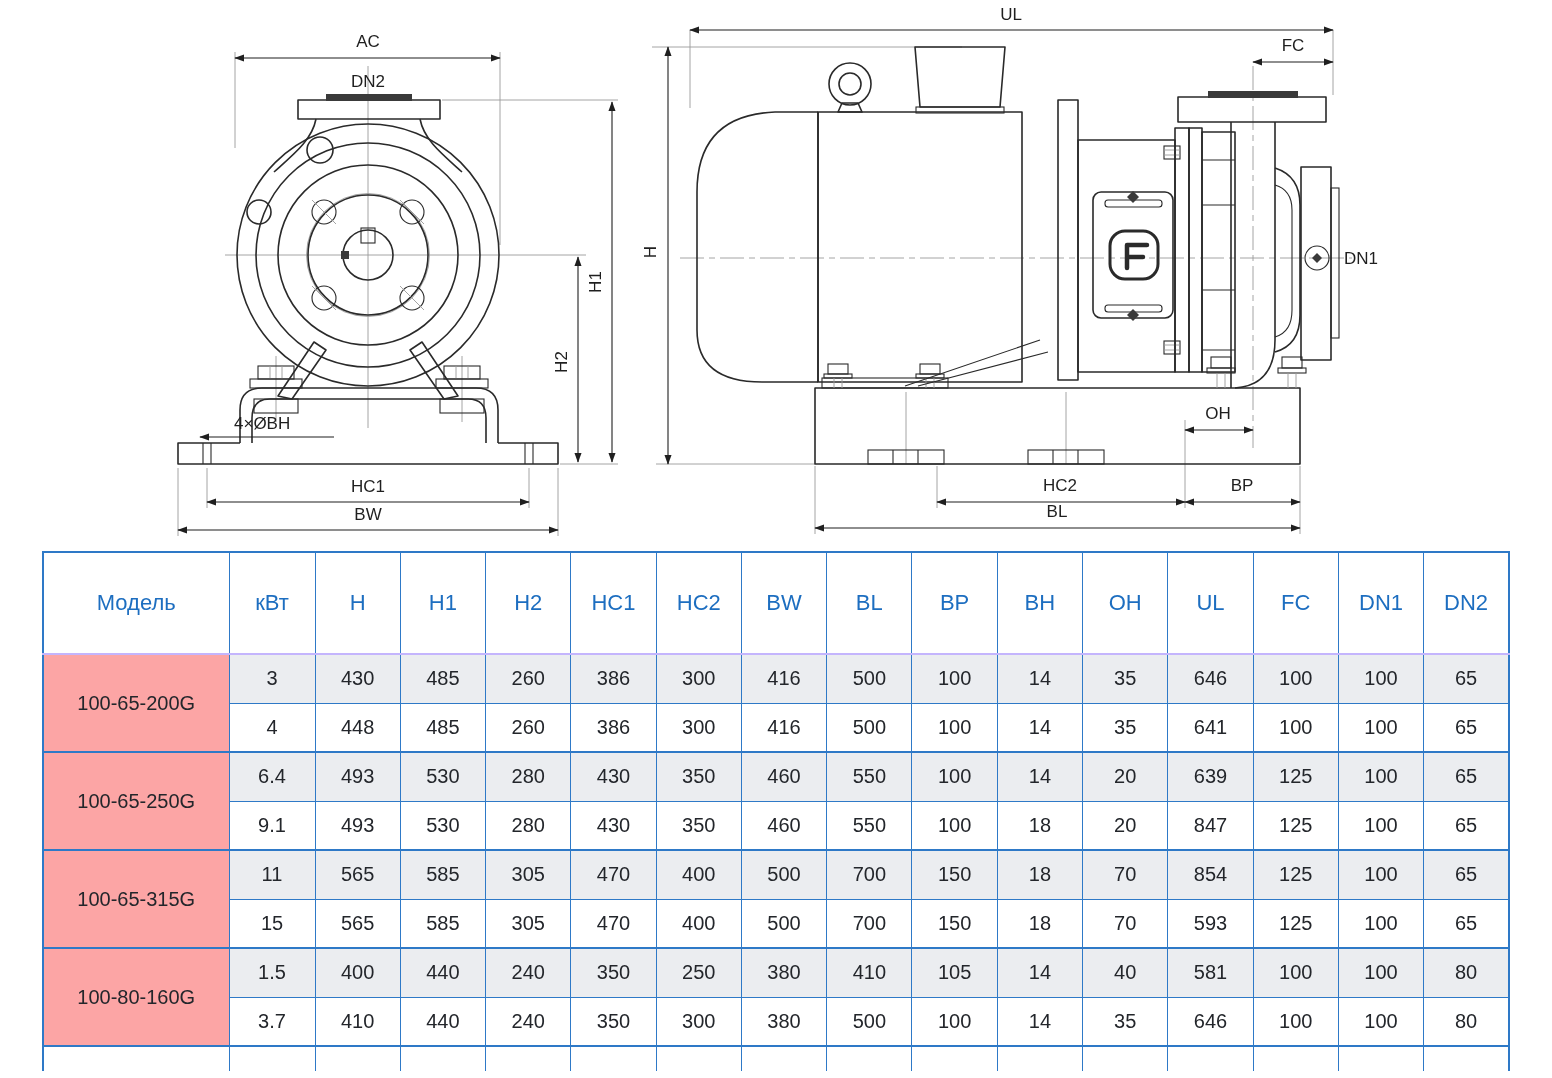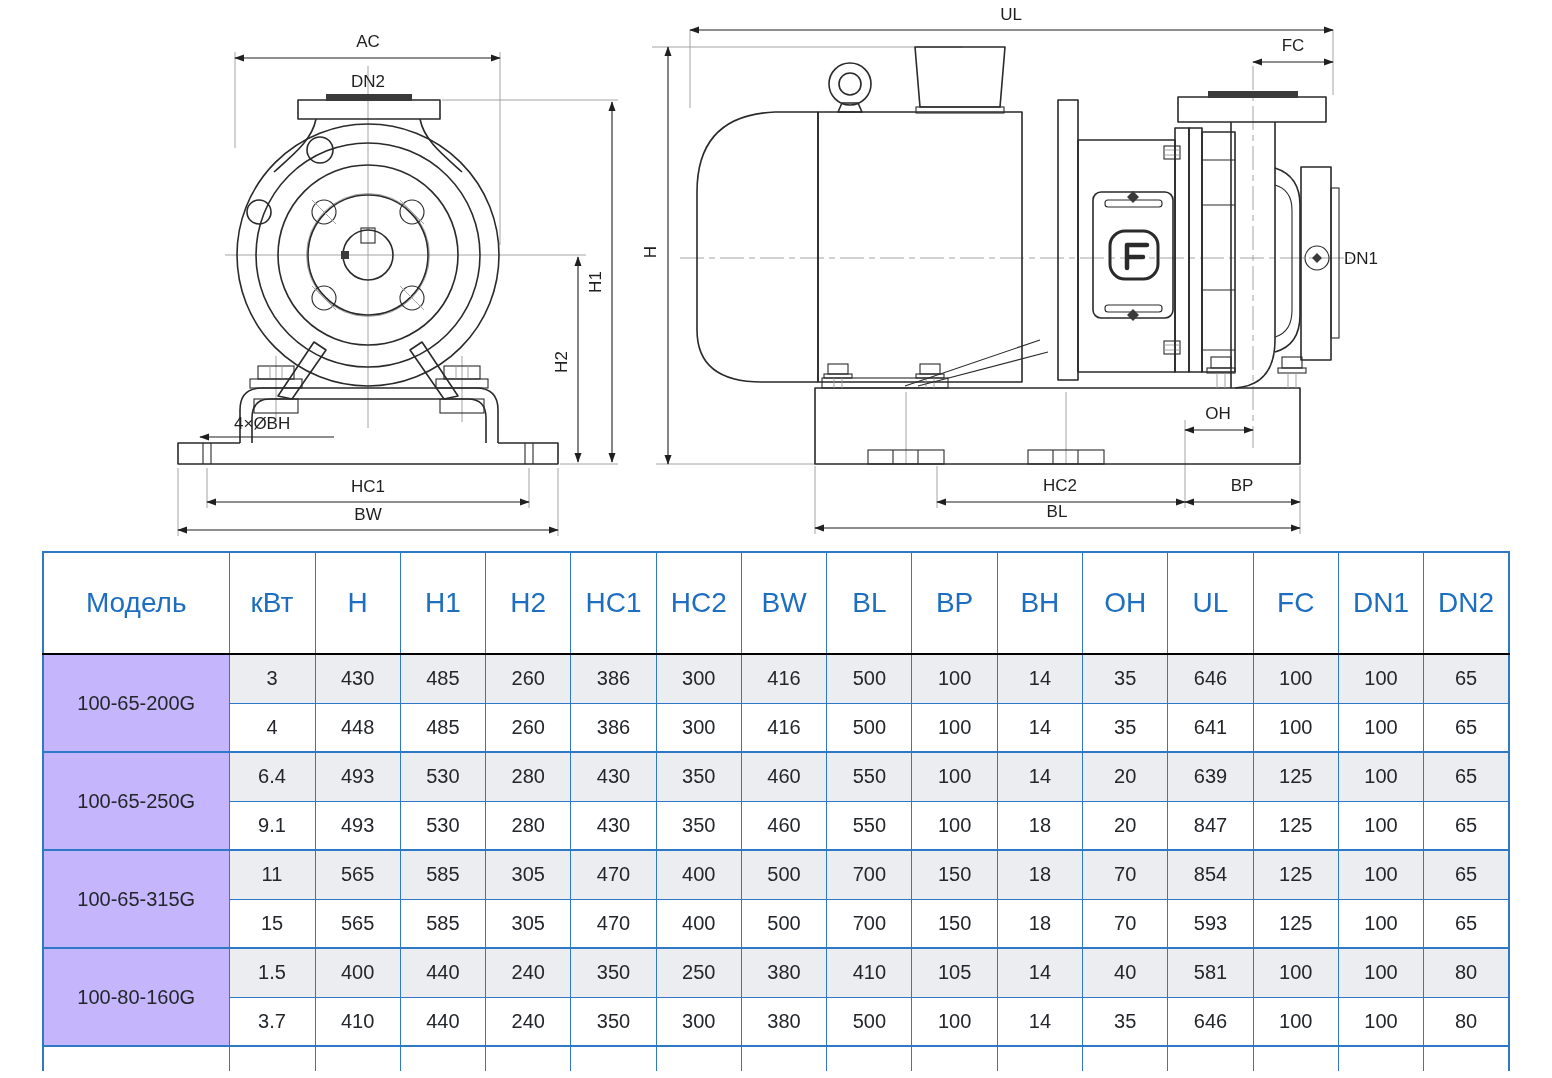--- a/index.html
+++ b/index.html
@@ -11,26 +11,26 @@
   .thin{fill:none;stroke:#9a9a9a;stroke-width:0.9;}
   .dim{fill:none;stroke:#1f1f1f;stroke-width:1.1;}
   .t{font-size:17px;fill:#1f1f1f;}
   .dk{fill:#3a3a3a;stroke:none;}
   #tablewrap{position:absolute;left:42px;top:551px;width:1468px;}
   table.dims{border-collapse:collapse;table-layout:fixed;width:1468px;
              border:2px solid #2e79c7;border-bottom:none;}
   table.dims th,table.dims td{border:1px solid #2e79c7;text-align:center;vertical-align:middle;
              font-weight:normal;padding:0;}
   table.dims thead tr{height:102px;}
-  table.dims thead th{font-size:28px;color:#1d6ec0;border-bottom:2px solid #000000;}
+  table.dims thead th{font-size:22px;color:#1d6ec0;border-bottom:2px solid #c4b5fd;}
   table.dims tbody tr{height:49px;}
   table.dims tbody td, table.dims tbody th{font-size:20px;color:#23262b;}
   table.dims tbody tr.gstart td, table.dims tbody tr.gstart th{border-top:2px solid #2e79c7;}
   table.dims tbody tr.shade td{background:#ebedf0;}
-  table.dims th.model{background:#c4b5fd;font-size:20px;color:#23262b;}
+  table.dims th.model{background:#fca5a5;font-size:20px;color:#23262b;}
   table.dims tr.cut{height:25px;}
   table.dims tr.cut td{border-top:2px solid #2e79c7;border-bottom:none;background:#fff;}
 </style>
 </head>
 <body>
 
 <div id="page">
 
   <svg id="drawing" width="1552" height="548" viewBox="0 0 1552 548">
     <defs>

